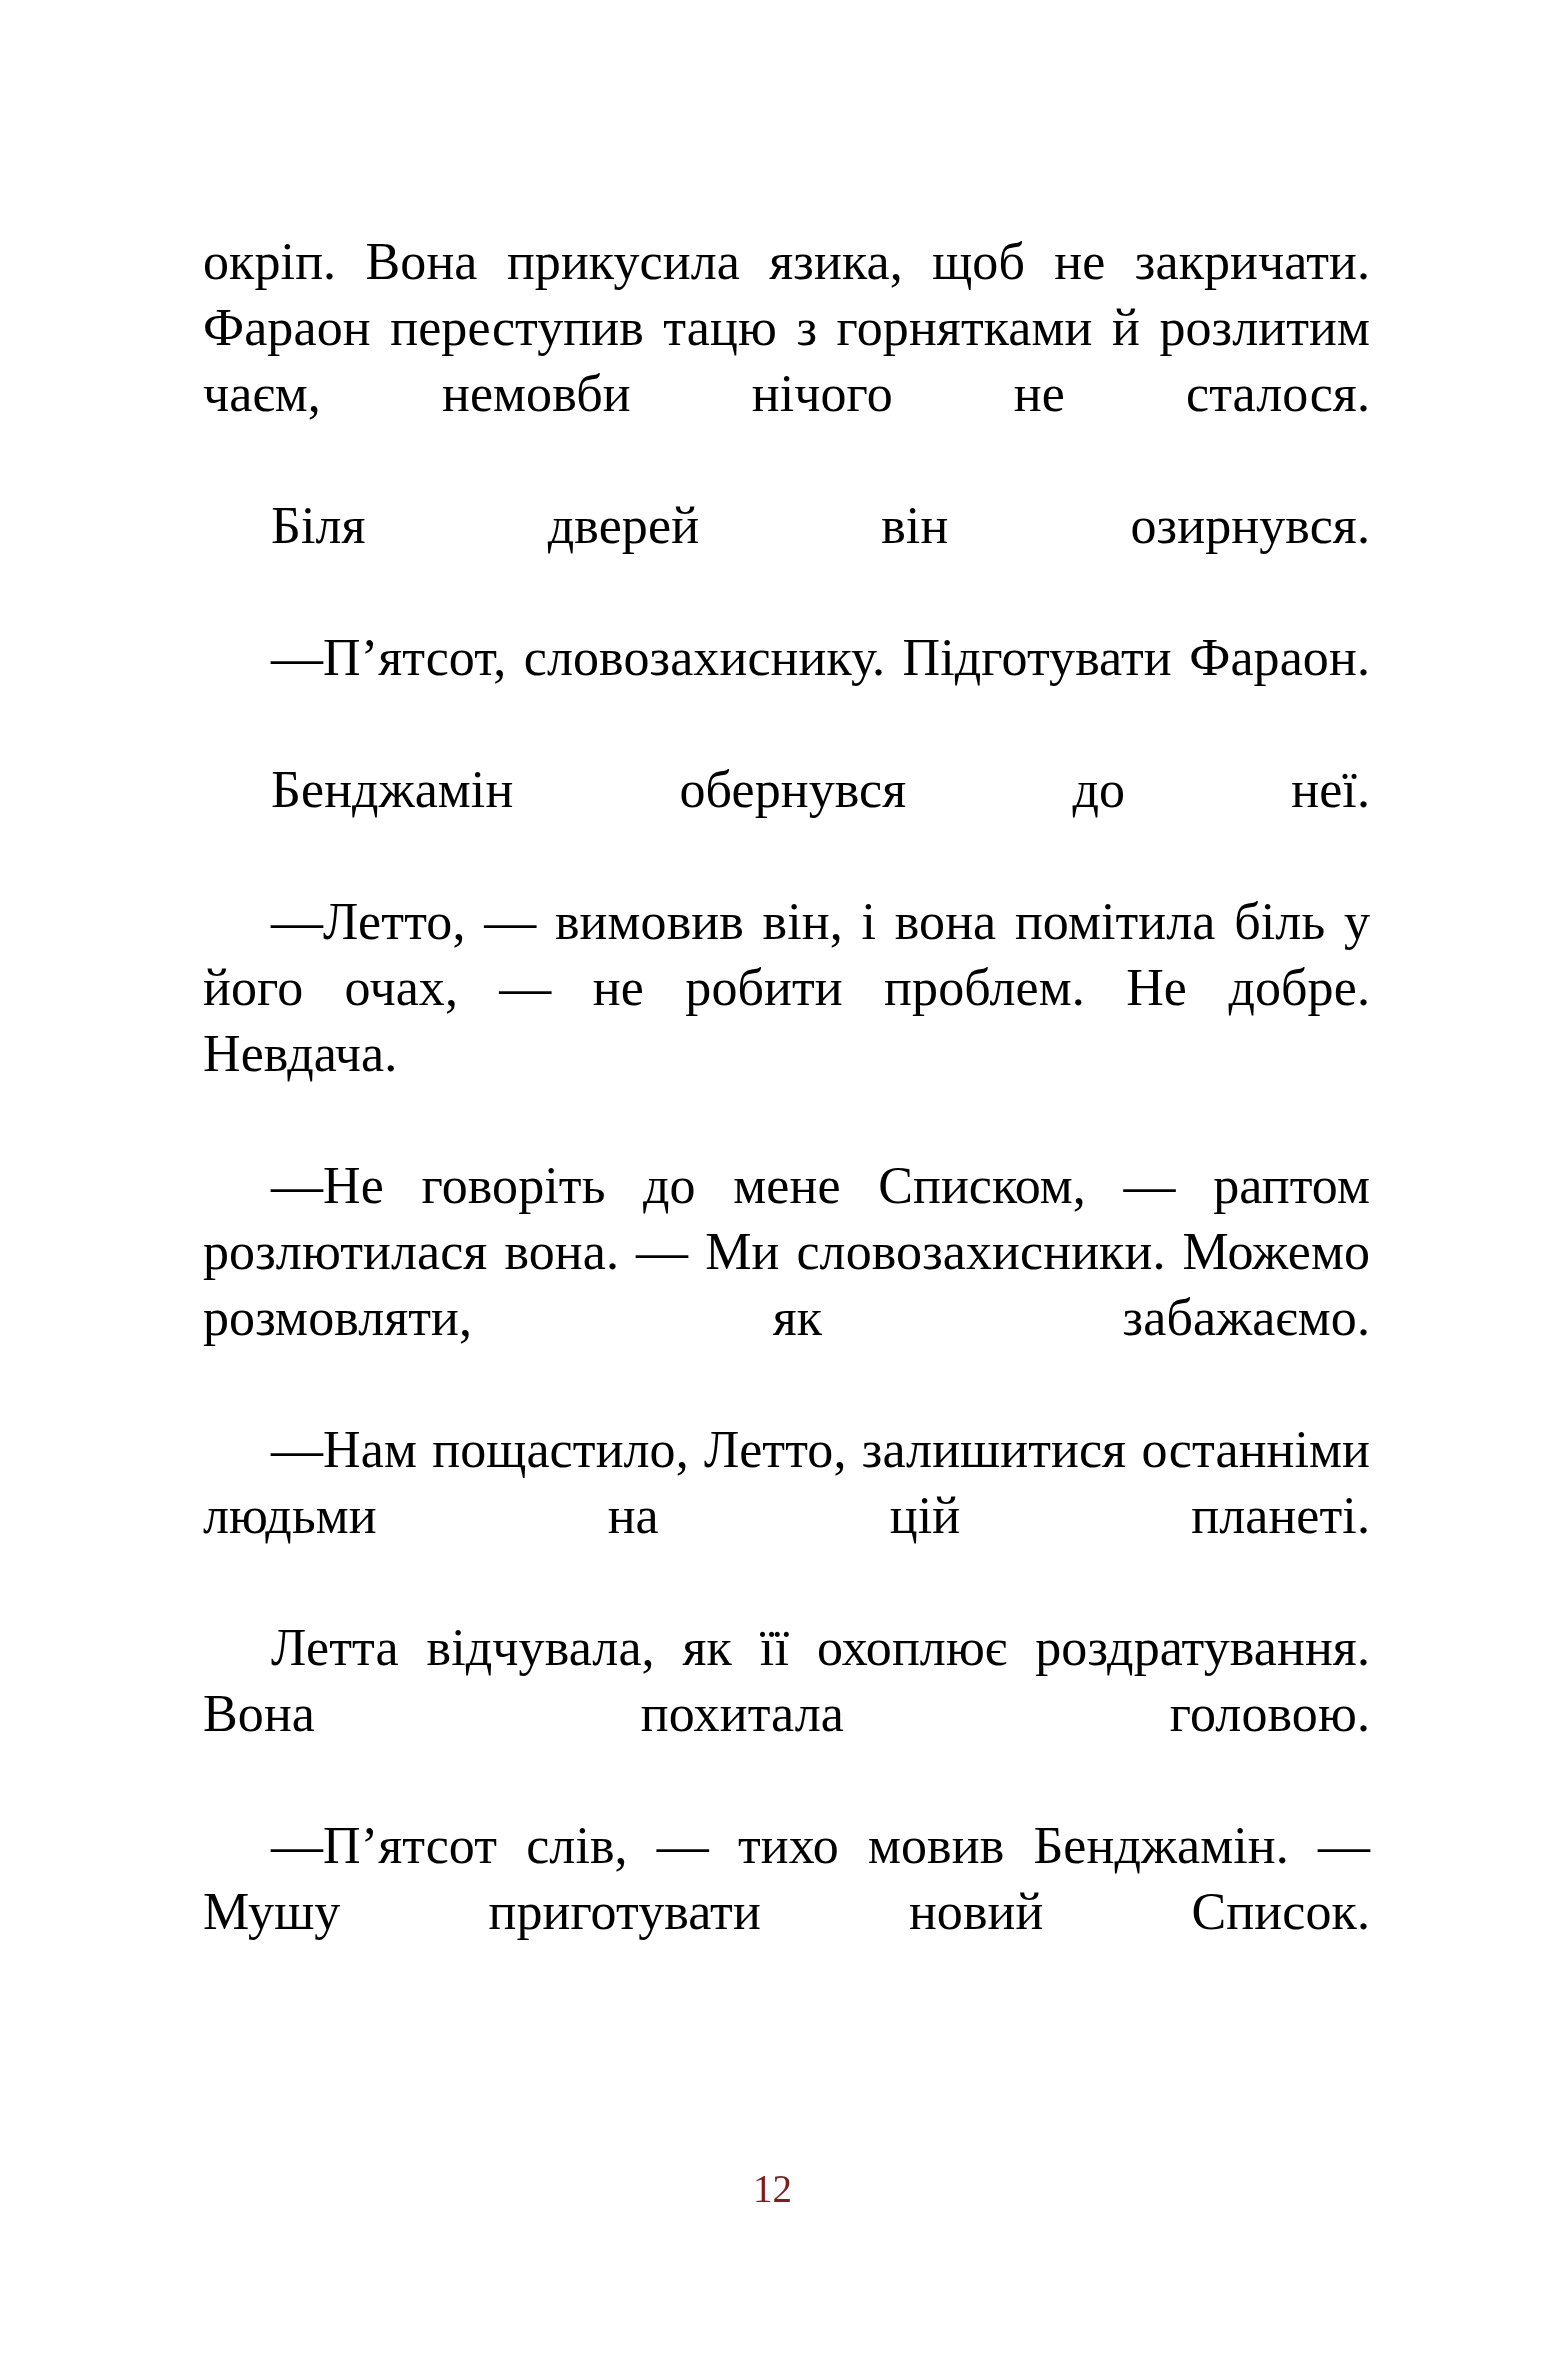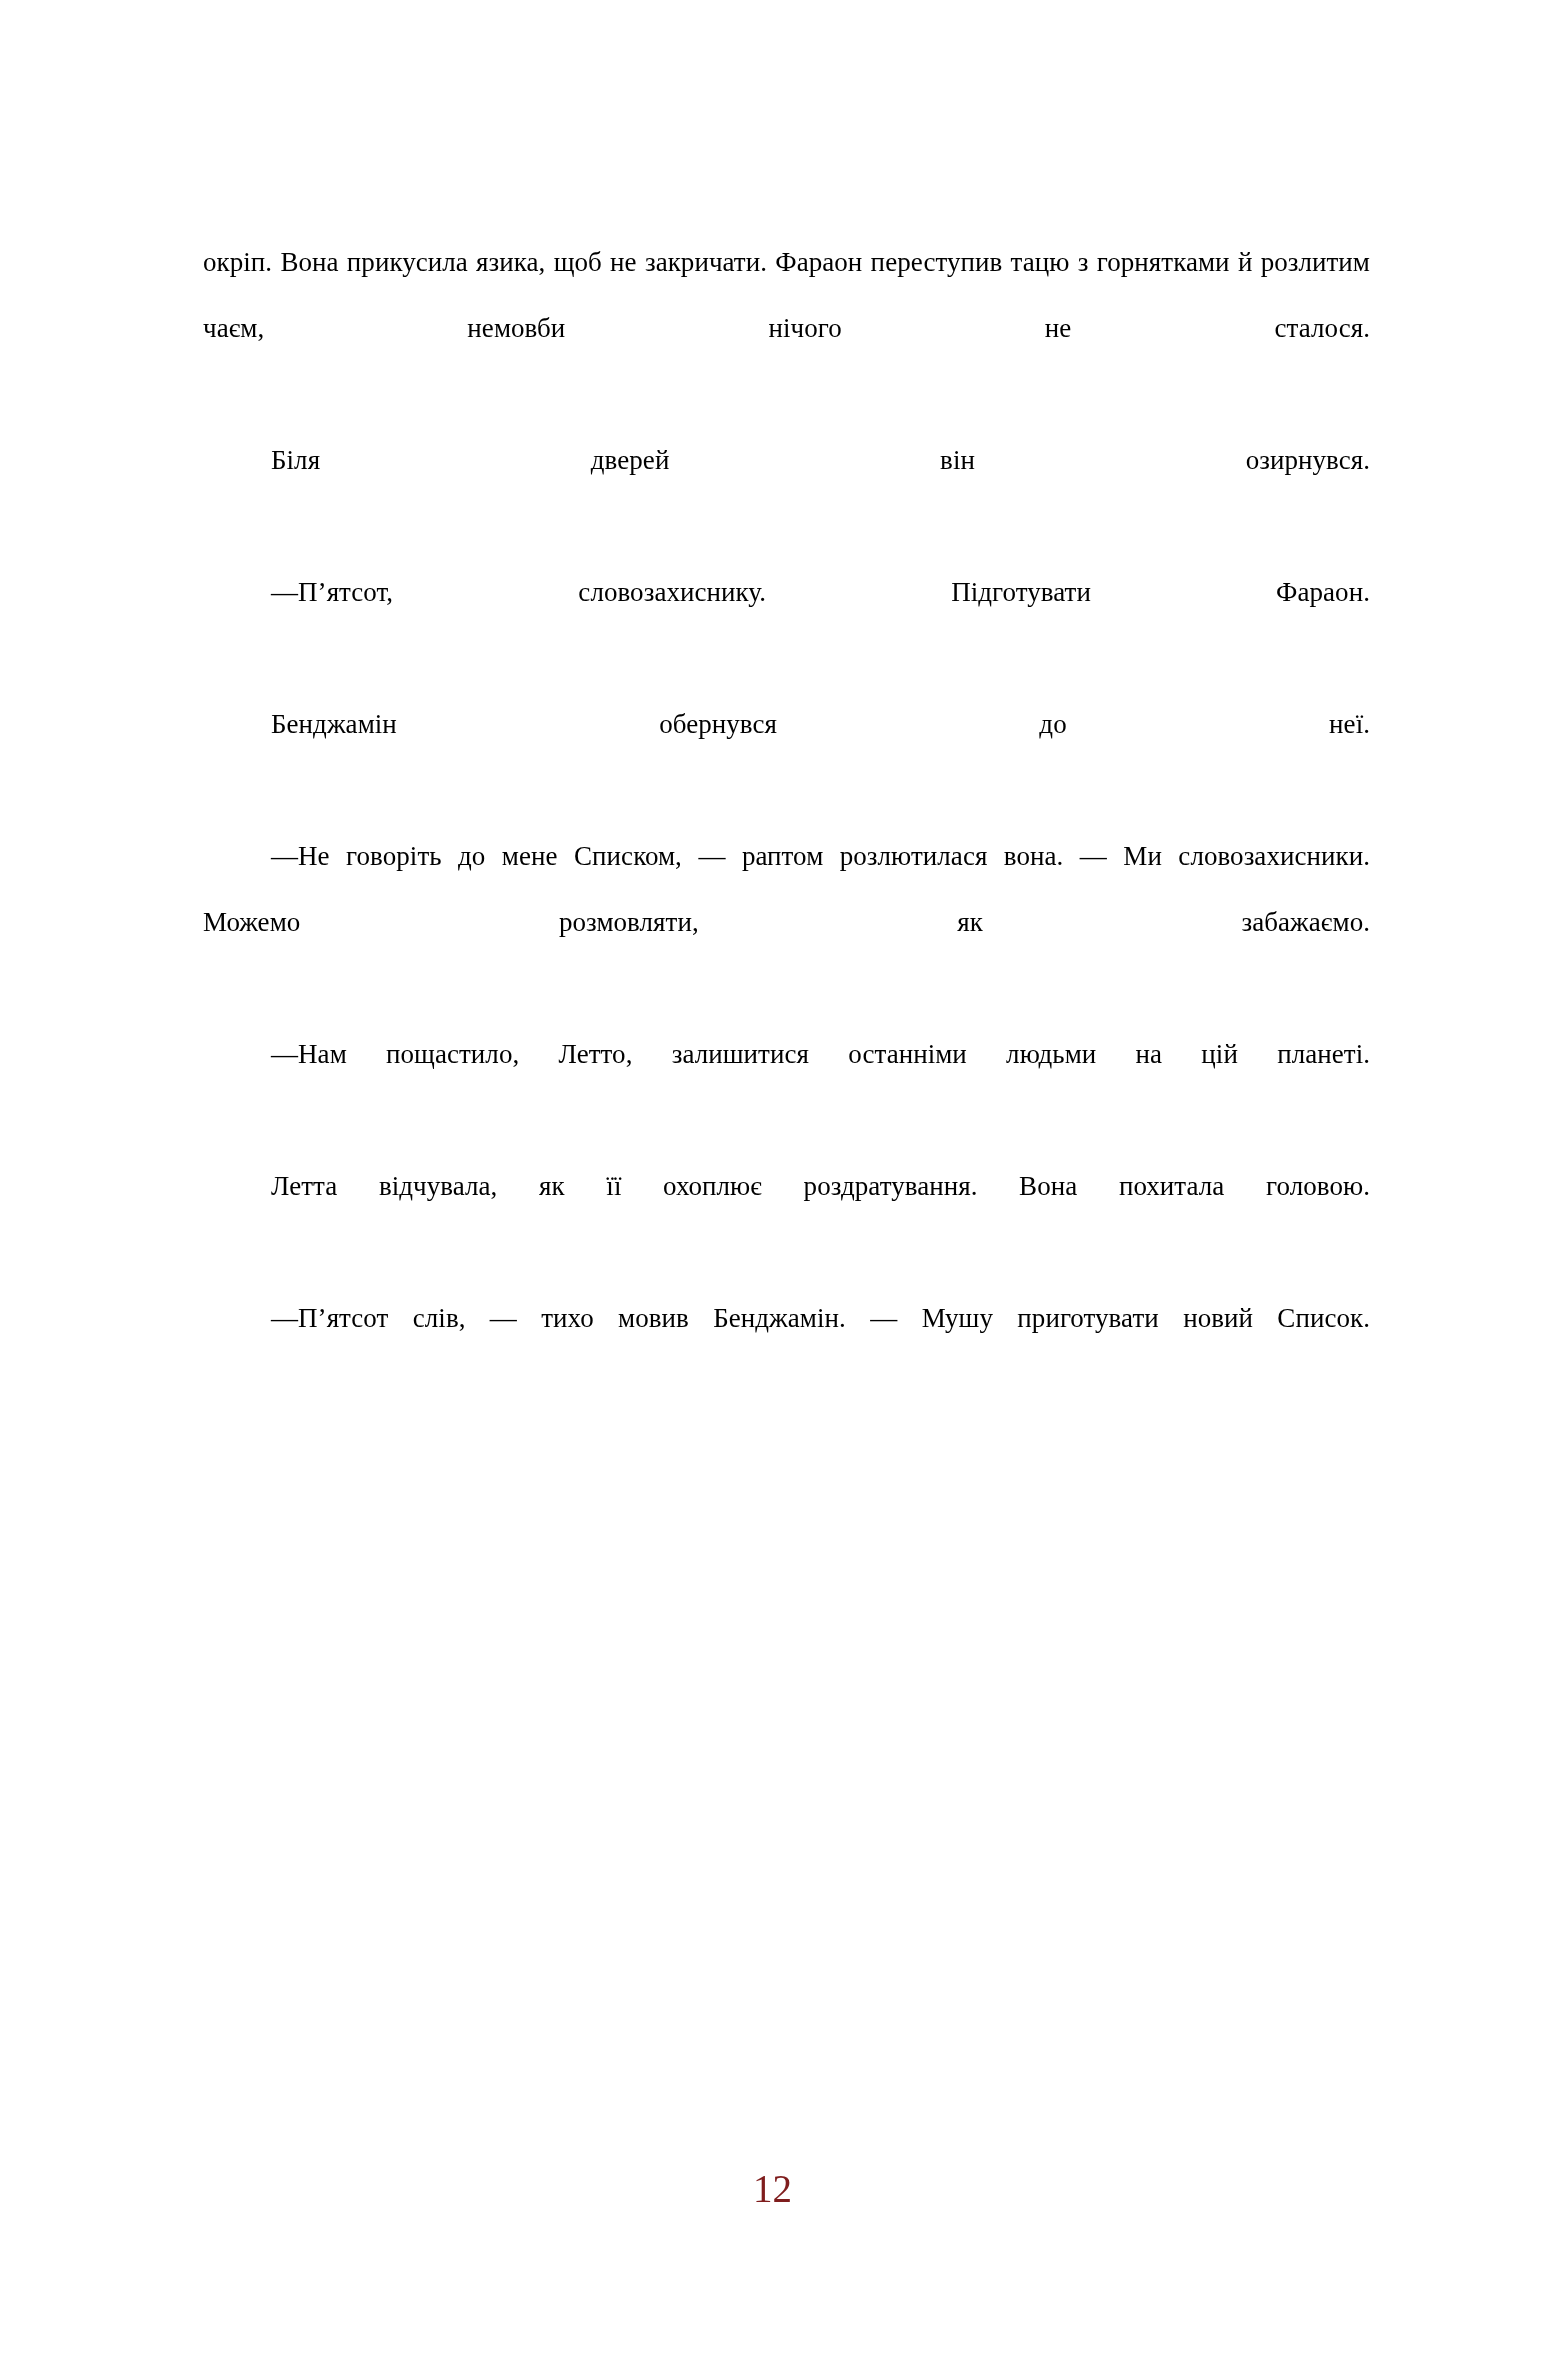--- a/index.html
+++ b/index.html
@@ -22,21 +22,21 @@
   
   #text-column {
     position: absolute;
     left: 203px;
     top: 229px;
     width: 1167px;
   }
 
   .para {
     margin: 0;
-    font-size: 27px;
+    font-size: 52px;
     line-height: 66px;
     text-align: justify;
     text-justify: inter-word;
     text-indent: 68px;
     hyphens: manual;
     -webkit-hyphens: manual;
     word-spacing: 0.01em;
     letter-spacing: 0.002em;
   }
 
@@ -74,20 +74,21 @@
 
     <p class="para no-indent">окріп. Вона прикусила язика, щоб не закричати. Фараон переступив тацю з горнятками й розлитим чаєм, немовби нічого не сталося.</p>
 
     <p class="para">Біля дверей він озирнувся.</p>
 
     <p class="para">—П’ятсот, словозахиснику. Підготувати Фараон.</p>
 
 
     <p class="para">Бенджамін обернувся до неї.</p>
 
+    <p class="para">—Летто, — вимовив він, і вона помітила біль у його очах, — не робити проблем. Не добре. Невдача.</p>
 
     <p class="para">—Не говоріть до мене Списком, — раптом розлютилася вона. — Ми словозахисники. Можемо розмовляти, як забажаємо.</p>
 
 
     <p class="para">—Нам пощастило, Летто, залишитися останніми людьми на цій планеті.</p>
 
     <p class="para">Летта відчувала, як її охоплює роздратування. Вона похитала головою.</p>
 
 
     <p class="para">—П’ятсот слів, — тихо мовив Бенджамін. — Мушу приготувати новий Список.</p>

